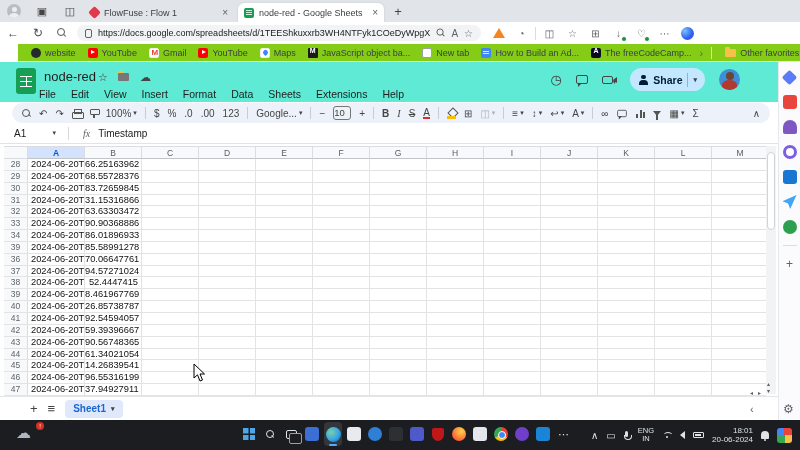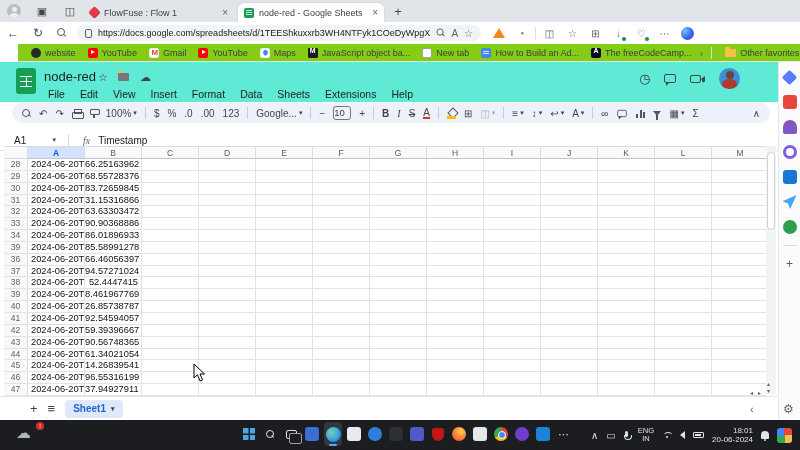--- a/index.html
+++ b/index.html
@@ -53,21 +53,21 @@
   .i-folder::before{content:"";position:absolute;left:0;top:-2px;width:5px;height:2px;background:#f7c04a;border-radius:1px 1px 0 0}
 
   
   #sheets-header{left:0;top:62px;width:778px;height:40px;background:#5eead4}
   .sheets-logo{position:absolute;left:16px;top:6px;width:20px;height:26px;background:#169e54;border-radius:3px}
   .sheets-logo::after{content:"";position:absolute;left:4px;top:8px;width:12px;height:11px;
      background:linear-gradient(#fff,#fff) 0 0/12px 1px no-repeat,linear-gradient(#fff,#fff) 0 5px/12px 1px no-repeat,
      linear-gradient(#fff,#fff) 0 10px/12px 1px no-repeat,linear-gradient(#fff,#fff) 5.5px 0/1px 11px no-repeat}
   #doc-title{position:absolute;left:44px;top:7px;font-size:13px;color:#1f1f1f}
   .title-ico{position:absolute;top:9px;font-size:11px;color:#444}
-  #menu-bar{position:absolute;left:42px;top:25px;display:flex;gap:3px}
+  #menu-bar{position:absolute;left:33px;top:25px;display:flex;gap:3px}
   .menu-item{font-size:10.5px;color:#1f1f1f;padding:1px 6px;border-radius:8px}
   .hdr-right{position:absolute;right:38px;top:6px;display:flex;align-items:center;gap:14px}
   .hdr-ico{font-size:13px;color:#444}
   .i-bubble{width:12px;height:9px;border:1.3px solid #444;border-radius:2px;position:relative;display:inline-block}
   .i-bubble::after{content:"";position:absolute;left:1px;bottom:-4px;border-top:4px solid #444;border-right:4px solid transparent}
   .i-cam{width:11px;height:8px;border:1.3px solid #444;border-radius:2px;position:relative;display:inline-block}
   .i-cam::after{content:"";position:absolute;right:-5px;top:0;border-right:4px solid #444;border-top:3.5px solid transparent;border-bottom:3.5px solid transparent}
   #share-btn{background:#c2e7ff;color:#001d35;border-radius:12px;height:23px;display:flex;align-items:center;padding:0 8px;gap:5px;font-size:10.5px;font-weight:bold}
   .i-person{width:10px;height:10px;position:relative;display:inline-block}
   .i-person::before{content:"";position:absolute;left:3px;top:0;width:4.5px;height:4.5px;border-radius:50%;background:#001d35}
@@ -98,21 +98,21 @@
   .i-fill::after{content:"";position:absolute;left:0;bottom:-1px;width:9px;height:2.2px;background:#fbbc04}
   .i-chart{width:9px;height:9px;display:inline-block;background:
      linear-gradient(#555,#555) 0 100%/2px 4px no-repeat,
      linear-gradient(#555,#555) 3.5px 100%/2px 8px no-repeat,
      linear-gradient(#555,#555) 7px 100%/2px 6px no-repeat}
   .i-funnel{width:0;height:0;border-left:4.5px solid transparent;border-right:4.5px solid transparent;border-top:5px solid #555;position:relative;display:inline-block}
   .i-funnel::after{content:"";position:absolute;left:-1px;top:-1px;width:2px;height:5px;background:#555}
   .dis{opacity:.38}
 
   
-  #formulabar{left:0;top:130px;width:778px;height:21px;border-bottom:1px solid #e0e3e7;display:flex;align-items:center}
+  #formulabar{left:0;top:123px;width:778px;height:21px;border-bottom:1px solid #e0e3e7;display:flex;align-items:center}
   #namebox{width:62px;display:flex;align-items:center;justify-content:space-between;padding:0 6px 0 14px;font-size:10px;color:#202124}
   .fb-sep{width:1px;height:13px;background:#d5d8dc;margin:0 6px}
   #fx{font-style:italic;font-size:10px;color:#5f6368;font-family:"Liberation Serif",serif;margin:0 8px}
   #formula-value{font-size:10px;color:#202124}
 
   
   #grid{left:4px;top:146px;width:762px;height:250px;overflow:hidden}
   #col-headers{display:flex;height:13px}
   .corner{width:24px;height:13px;background:#f8f9fa;border:1px solid #d9dce0;border-left:none;flex:none}
   .colh{width:57px;flex:none;height:13px;background:#f8f9fa;border-top:1px solid #d9dce0;border-right:1px solid #d9dce0;border-bottom:1px solid #c0c3c7;
@@ -310,20 +310,26 @@
       <span class="menu-item">Format</span>
       <span class="menu-item">Data</span>
       <span class="menu-item">Sheets</span>
       <span class="menu-item">Extensions</span>
       <span class="menu-item">Help</span>
     </div>
   <div class="hdr-right">
     <span class="hdr-ico">◷</span>
     <span class="hdr-ico"><span class="i-bubble"></span></span>
     <span class="hdr-ico"><span class="i-cam"></span><span class="caret">▾</span></span>
+    <span id="share-btn">
+      <span class="i-person"></span>
+      <span>Share</span>
+      <span class="share-div"></span>
+      <span class="caret">▾</span>
+    </span>
     <span id="avatar"></span>
   </div>
 </div>
 
 <div id="toolbar" class="abs">
   <span class="tb">
       <span class="i-mag"></span>
     </span>
   <span class="tb">↶</span>
   <span class="tb">↷</span>
@@ -474,21 +480,21 @@
       </div>
       <div class="grow">
         <div class="rownum">39</div>
         <div class="cellA">2024-06-20T12:2</div>
         <div class="cellB">85.58991278</div>
         <div class="cellrest"></div>
       </div>
       <div class="grow">
         <div class="rownum">36</div>
         <div class="cellA">2024-06-20T12:2</div>
-        <div class="cellB">66.46056397</div>
+        <div class="cellB">70.06647761</div>
         <div class="cellrest"></div>
       </div>
       <div class="grow">
         <div class="rownum">37</div>
         <div class="cellA">2024-06-20T12:2</div>
         <div class="cellB">94.57271024</div>
         <div class="cellrest"></div>
       </div>
       <div class="grow">
         <div class="rownum">38</div>

